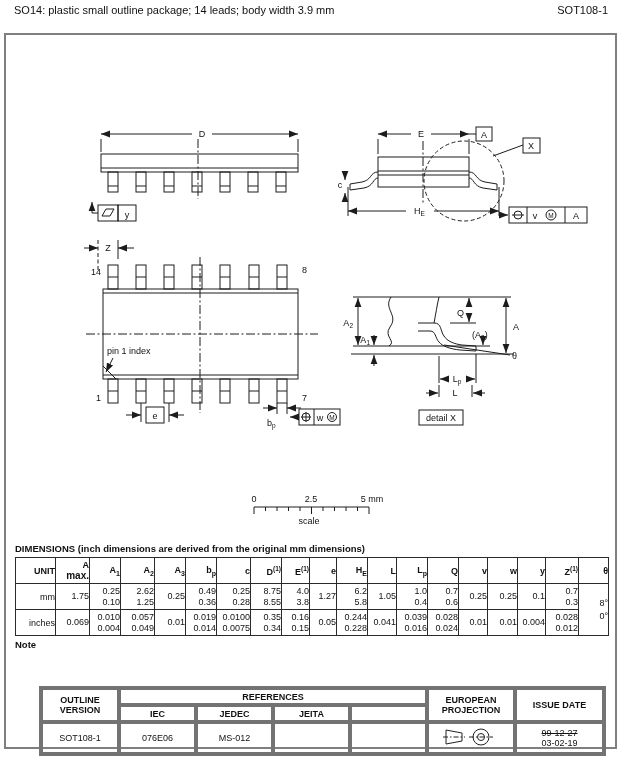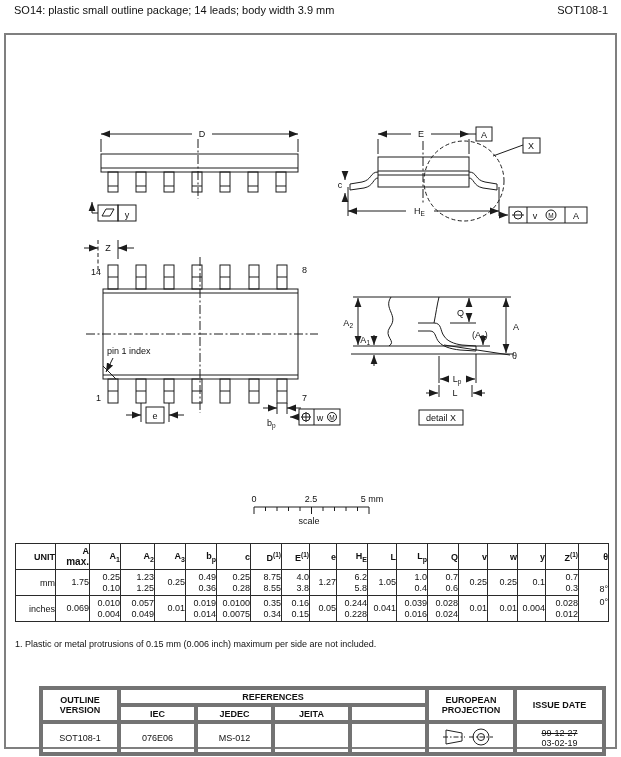--- a/index.html
+++ b/index.html
@@ -258,20 +258,21 @@
       <line x1="328.5" y1="472" x2="328.5" y2="476"></line>
       <line x1="340" y1="472" x2="340" y2="476"></line>
       <line x1="351.5" y1="472" x2="351.5" y2="476"></line>
       <line x1="363" y1="472" x2="363" y2="479"></line>
     </g>
     <text x="303" y="489" text-anchor="middle">scale</text>
   </g>
 </svg>
 
 <div class="dimblock">
+  <div class="dimtitle">DIMENSIONS (inch dimensions are derived from the original mm dimensions)</div>
   <table class="dims">
     <colgroup>
       <col style="width:40px">
           <col style="width:34px">
           <col style="width:31px">
           <col style="width:34px">
           <col style="width:31px">
           <col style="width:31px">
           <col style="width:34px">
           <col style="width:31px">
@@ -313,21 +314,21 @@
       <td>mm</td>
       <td class="vtb">
               <div>1.75</div>
               <div></div>
             </td>
       <td class="vtb">
               <div>0.25</div>
               <div>0.10</div>
             </td>
       <td class="vtb">
-              <div>1.23</div>
+              <div>2.62</div>
               <div>1.25</div>
             </td>
       <td class="vtb">
               <div>0.25</div>
               <div></div>
             </td>
       <td class="vtb">
               <div>0.49</div>
               <div>0.36</div>
             </td>
@@ -453,21 +454,21 @@
       <td class="vtb">
               <div>0.028</div>
               <div>0.012</div>
             </td>
     </tr>
   </tbody>
       </table>
 </div>
 
 <div class="noteblock">
-  <div>1. Plastic or metal protrusions of 0.15 mm (0.006 inch) maximum per side are not included.</div>
+  <div class="note-h">Note</div>
 </div>
 
 <table class="refs">
   <colgroup>
     <col style="width:78px">
         <col style="width:77px">
         <col style="width:77px">
         <col style="width:77px">
         <col style="width:77px">
         <col style="width:88px">

